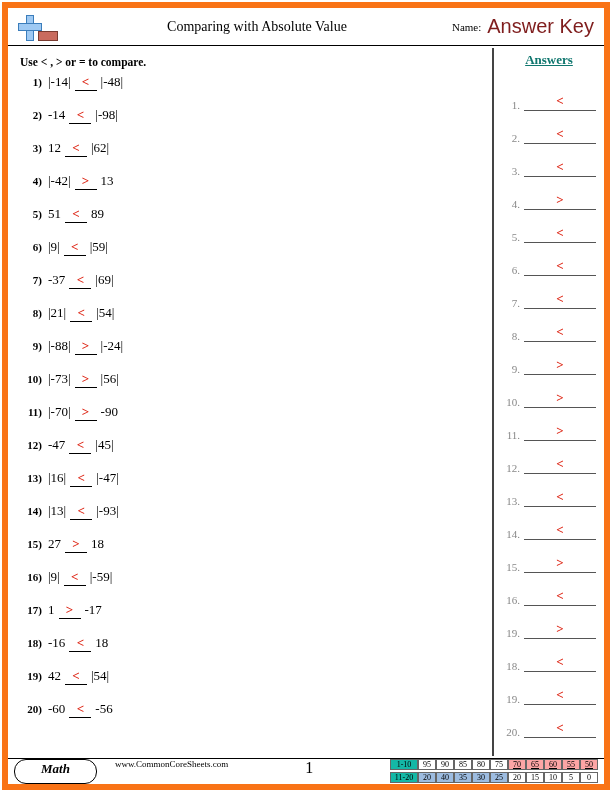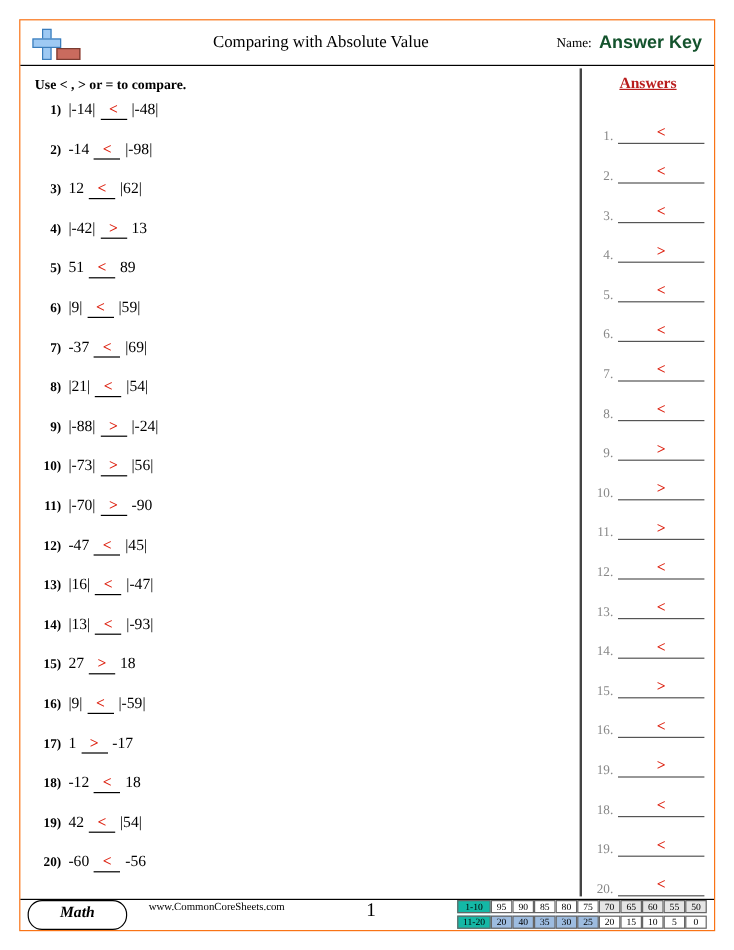--- a/index.html
+++ b/index.html
@@ -7,22 +7,22 @@
     font-family: "Times New Roman", serif;
     background: #fff;
     width: 612px;
     height: 792px;
     position: relative;
     overflow: hidden;
   }
   .page {
     position: absolute;
     inset: 0;
-    border: 1px solid #f97316;
-    margin: 16px;
+    border: 6px solid #f97316;
+    margin: 2px;
   }
   .header {
     position: relative;
     height: 38px;
     border-bottom: 1.5px solid #000;
     display: flex;
     align-items: center;
     padding: 0 10px;
   }
   .logo {
@@ -35,42 +35,42 @@
   .cross:before, .cross:after {
     content:""; position:absolute; background:#9ec9f3; border:1px solid #3b7dbb;
   }
   .cross:before { left:8px; top:0; width:6px; height:24px; }
   .cross:after  { left:0; top:8px; width:22px; height:6px; }
   .brick { width:20px; height:10px; background:#c96b5e; border:1px solid #7a3b30; margin-left:-2px; }
   .title {
     flex:1; text-align:center; font-size:14px;
   }
   .name-label { font-size:11px; margin-right:6px; }
-  .answerkey { color:#14532d; font-weight:bold; font-family: Arial, sans-serif; font-size:15px; }
+  .answerkey { color:#7f1d1d; font-weight:normal; font-family: Arial, sans-serif; font-size:20px; }
   .content {
     position:absolute; top:40px; bottom:28px; left:0; right:0;
     display:flex;
   }
   .main { flex:1; padding:8px 10px 4px 12px; position:relative; }
   .instr { font-weight:bold; font-size:11.5px; margin-bottom:6px; }
   .problem { display:flex; align-items:baseline; height:33px; font-size:13px; }
   .pnum { width:22px; text-align:right; font-weight:bold; font-size:11px; margin-right:6px; }
   .expr { display:flex; align-items:baseline; gap:2px; }
   .slot {
     display:inline-block; min-width:22px; text-align:center;
     border-bottom:1px solid #000; margin:0 2px;
   }
   .symred { color:#d21; font-weight:bold; }
   .answers-col {
     width:112px; border-left:2px solid #444;
     padding:4px 8px 4px 8px; color:#888;
   }
   .answers-header {
     text-align:center; font-weight:bold; text-decoration:underline;
-    font-size:13px; color:#b91c1c; margin-bottom:10px;
+    font-size:13px; color:#0f766e; margin-bottom:10px;
   }
   .ans-row {
     display:flex; align-items:flex-end; height:33px; font-size:11px;
   }
   .ans-num { color:#888; width:18px; text-align:right; }
   .ans-line {
     flex:1; border-bottom:1px solid #555; text-align:center; margin-left:4px;
     color:#d21; font-weight:bold; font-size:13px; padding-bottom:1px;
   }
   .footer {
@@ -88,21 +88,21 @@
   .pagenum { margin-left:auto; margin-right:auto; font-size:16px; font-family:serif; }
   .score-grid {
     display:grid; grid-template-columns:28px repeat(10,18px);
     font-size:8px;
   }
   .score-grid div {
     border:0.5px solid #666; text-align:center; line-height:10px; height:11px;
   }
   .sg-label { background:#14b8a6; }
   .sg-top { background:#fff; }
-  .sg-top.shade { background:#e5e5e5; }
+  .sg-top.shade { background:#fca5a5;text-decoration:underline; }
   .sg-bot.shade { background:#9dbce0; }
 </style>
 </head>
 <body>
 
 <div class="page">
 
   <div class="header">
     <div class="logo">
       <div class="cross"></div>
@@ -249,21 +249,21 @@
             <div class="pnum">17)</div>
             <div class="expr">
               <span>1</span>
               <span class="slot"><span class="symred">&gt;</span></span>
               <span>-17</span>
             </div>
           </div>
           <div class="problem">
             <div class="pnum">18)</div>
             <div class="expr">
-              <span>-12</span>
+              <span>-16</span>
               <span class="slot"><span class="symred">&lt;</span></span>
               <span>18</span>
             </div>
           </div>
           <div class="problem">
             <div class="pnum">19)</div>
             <div class="expr">
               <span>42</span>
               <span class="slot"><span class="symred">&lt;</span></span>
               <span>|54|</span>

